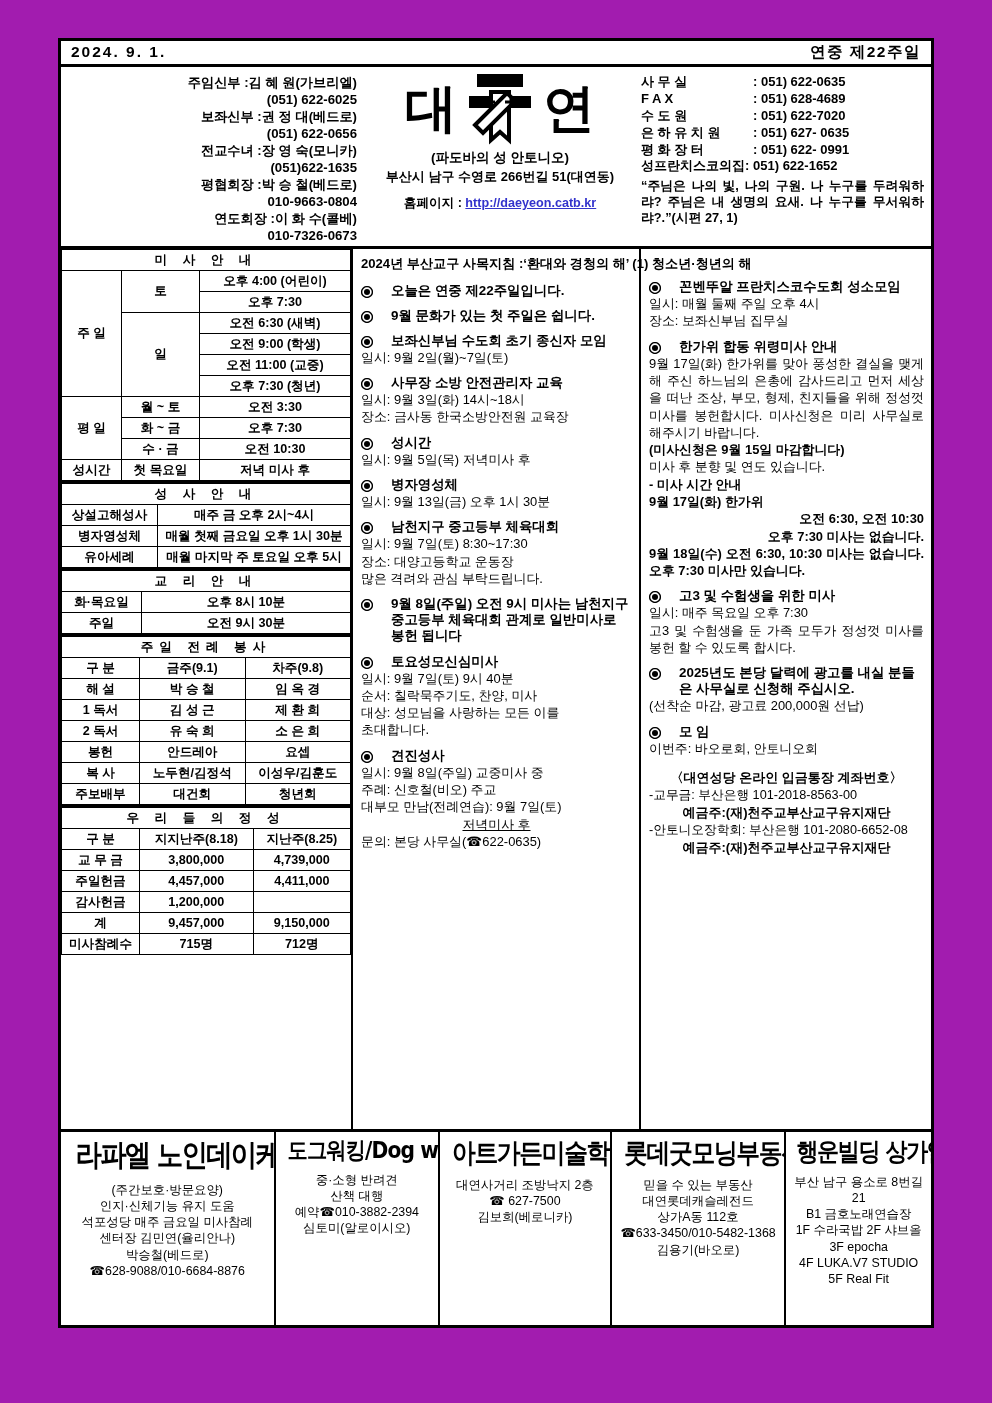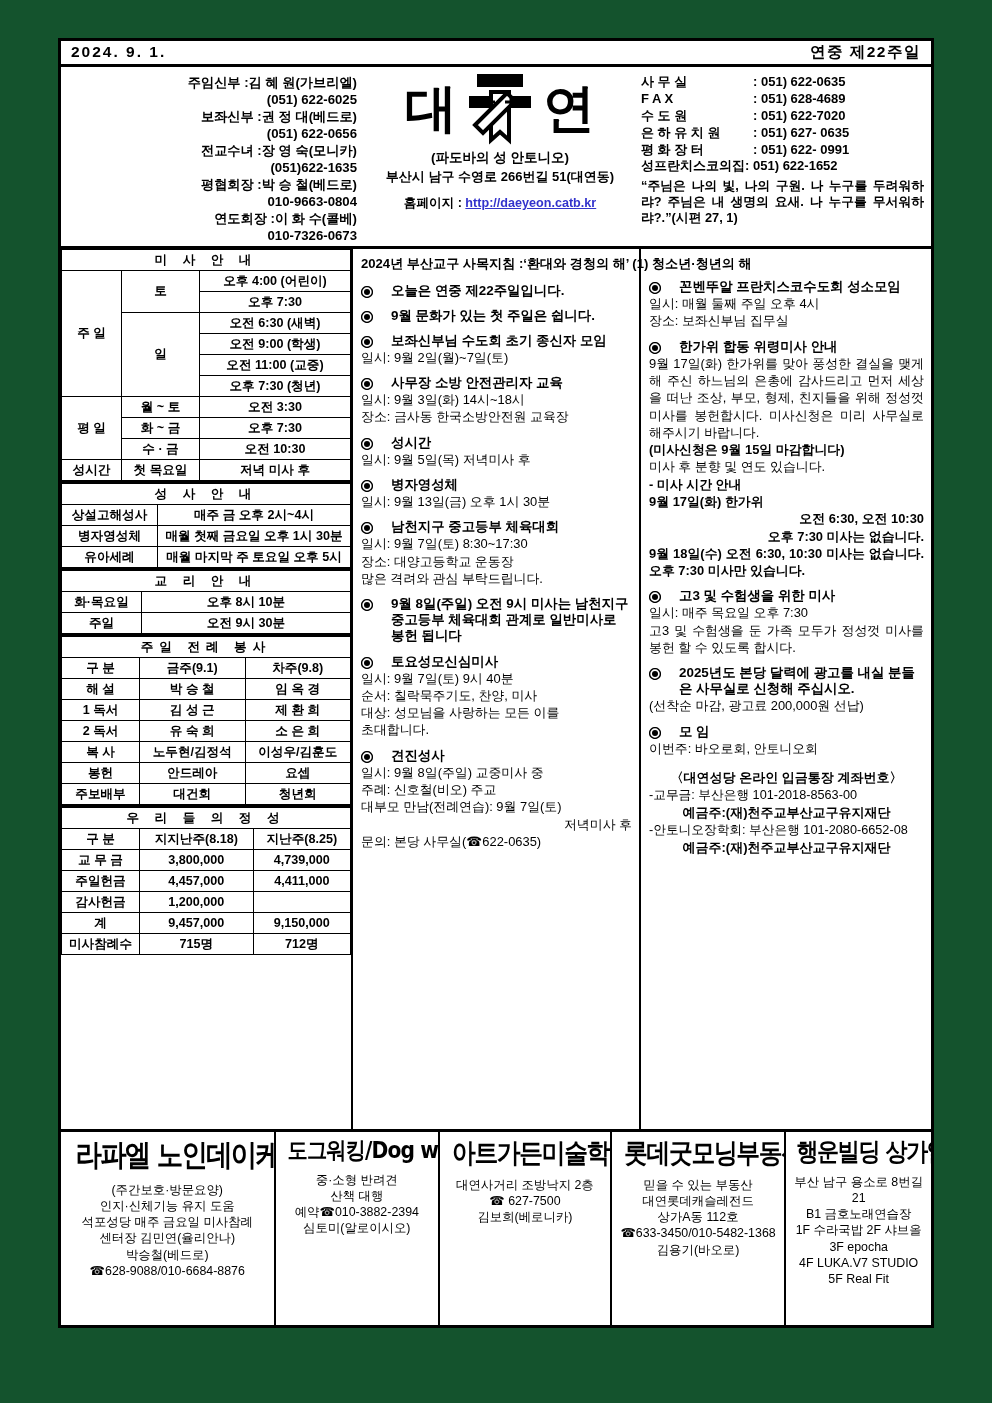--- a/index.html
+++ b/index.html
@@ -5,21 +5,21 @@
   * { box-sizing: border-box; margin: 0; padding: 0; }
   html, body {
     width: 992px; height: 1403px;
     background: #ffffff;
     font-family: "Liberation Sans", "DejaVu Sans", sans-serif;
     color: #000;
   }
   #page {
     position: relative;
     width: 992px; height: 1403px;
-    background: #14532d;
+    background: #a21caf;
     padding: 38px 58px 60px 58px;
   }
   .outer {
     width: 876px; height: 1290px;
     border: 3px solid #000;
     display: flex; flex-direction: column;
     background: #fff;
   }
 
   
@@ -352,28 +352,28 @@
                   <td style="width: 78px;">1 독서</td>
                   <td>김 성 근</td>
                   <td>제 환 희</td>
                 </tr>
                 <tr>
                   <td style="width: 78px;">2 독서</td>
                   <td>유 숙 희</td>
                   <td>소 은 희</td>
                 </tr>
                 <tr>
+                  <td style="width: 78px;">봉헌</td>
+                  <td>안드레아</td>
+                  <td>요셉</td>
+                </tr>
+                <tr>
                   <td style="width: 78px;">복  사</td>
                   <td>노두현/김정석</td>
                   <td>이성우/김훈도</td>
-                </tr>
-                <tr>
-                  <td style="width: 78px;">봉헌</td>
-                  <td>안드레아</td>
-                  <td>요셉</td>
                 </tr>
                 <tr>
                   <td style="width: 78px;">주보배부</td>
                   <td>대건회</td>
                   <td>청년회</td>
                 </tr>
               </tbody>
           </table>
         </div>
 
@@ -522,21 +522,21 @@
               <div class="n-head">
                 <span class="bul"><svg width="12" height="12" viewBox="0 0 12 12">
                     <circle cx="6" cy="6" r="5.4" fill="none" stroke="#000" stroke-width="1.4"></circle>
                     <circle cx="6" cy="6" r="3" fill="#000"></circle>
                   </svg></span>
                 <span class="htxt">견진성사</span>
               </div>
               <div class="n-para">일시: 9월 8일(주일) 교중미사 중</div>
               <div class="n-para">주례: 신호철(비오) 주교</div>
               <div class="n-para">대부모  만남(전례연습):  9월  7일(토)</div>
-              <div class="n-para" style="text-align: right;">                              저녁미사 후</div>
+              <div class="n-para" style="text-align: center; text-decoration: underline;">                              저녁미사 후</div>
               <div class="n-para">문의: 본당 사무실(☎622-0635)</div>
             </div>
           </div>
       </div>
 
       <div class="col-right">
         <div style="height:24px"></div>
         <div id="right-notices">
             <div class="notice">
               <div class="n-head">

